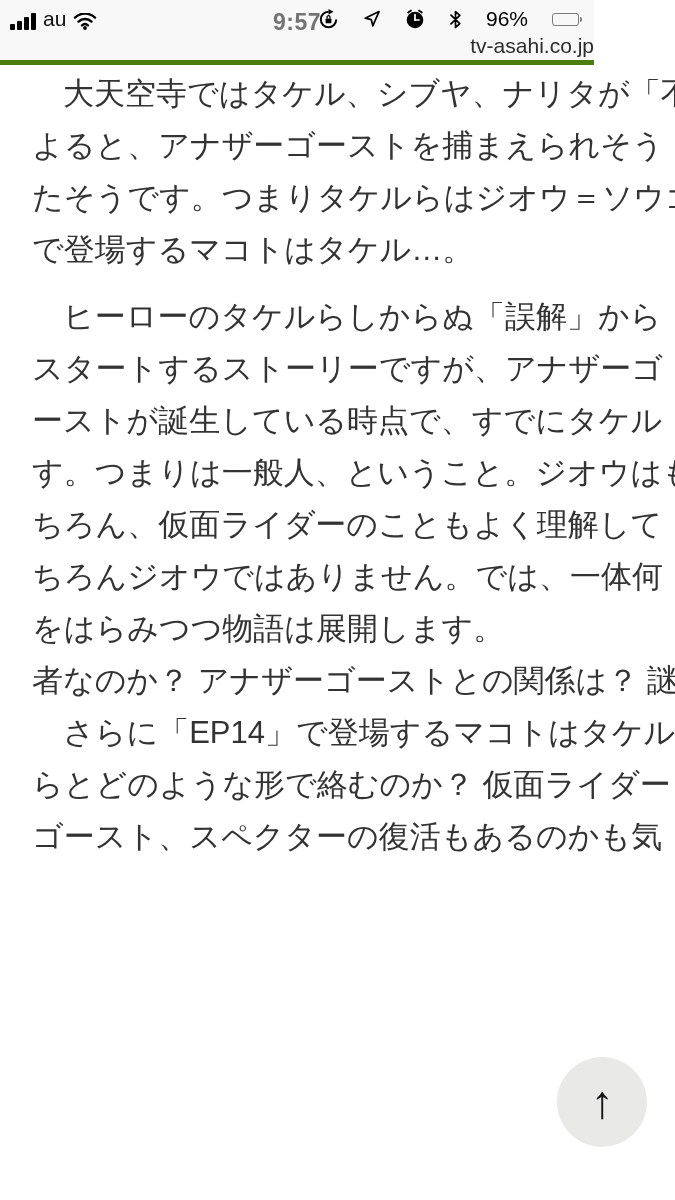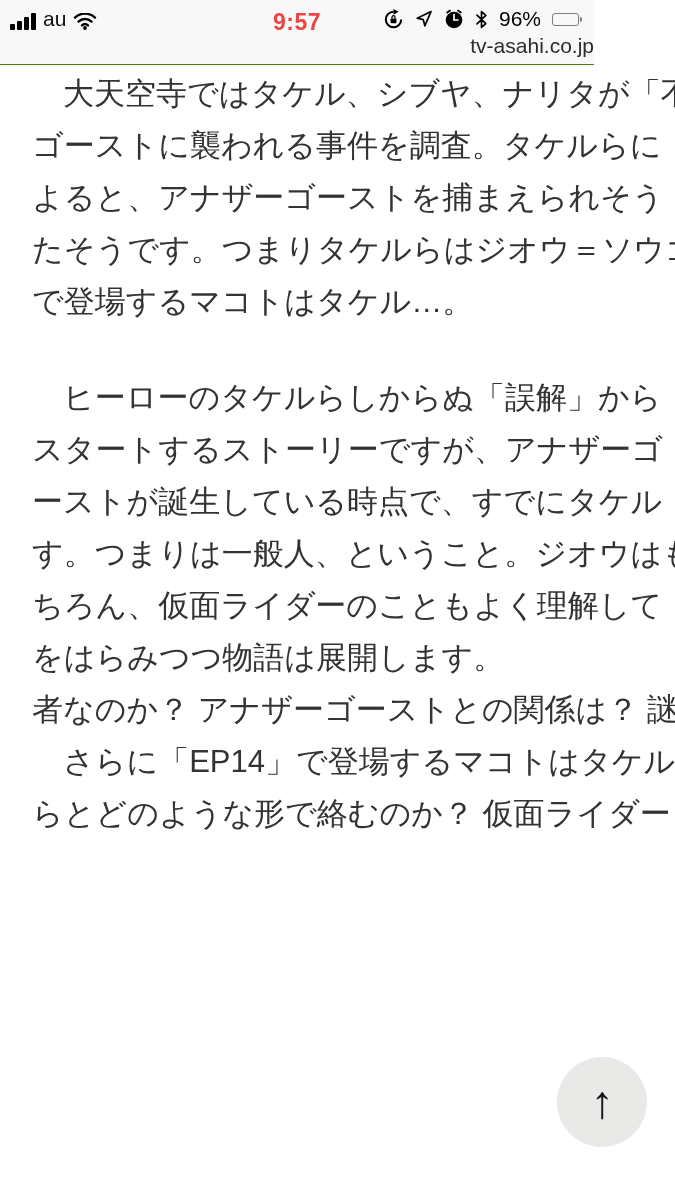--- a/index.html
+++ b/index.html
@@ -4,34 +4,34 @@
 <style>
   html,body{margin:0;padding:0;}
   body{
     width:675px;height:1200px;position:relative;overflow:hidden;
     background:#ffffff;
     font-family:"Liberation Sans","DejaVu Sans",sans-serif;
   }
   
   .chrome{
     position:absolute;top:0;left:0;width:594px;height:65px;
-    background:#f8f8f8;border-bottom:1px solid #4d7c0f;box-sizing:border-box;
+    background:#f8f8f8;border-bottom:5px solid #4d7c0f;box-sizing:border-box;
     z-index:5;
   }
   .status-row{
     position:relative;height:33px;padding:5px 12px 0 10px;
     display:flex;align-items:center;box-sizing:border-box;
   }
   .left-cluster{display:flex;align-items:flex-end;gap:7px;}
   .carrier{font-size:21px;color:#101010;line-height:22px;}
   .time{
     position:absolute;left:50%;top:9px;transform:translateX(-50%);
-    font-size:23px;font-weight:700;color:#ef4444;letter-spacing:.5px;
+    font-size:23px;font-weight:700;color:#737373;letter-spacing:.5px;
   }
-  .right-cluster{margin-left:auto;display:flex;align-items:center;gap:11px;}
+  .right-cluster{margin-left:auto;display:flex;align-items:center;gap:24px;}
   .battery-pct{font-size:21px;color:#000;}
   
   .sigbars{display:flex;align-items:flex-end;gap:2px;height:17px;}
   .sigbars i{display:block;width:5px;background:#000;border-radius:1px;}
   .sigbars i:nth-child(1){height:6px;}
   .sigbars i:nth-child(2){height:9px;}
   .sigbars i:nth-child(3){height:13px;}
   .sigbars i:nth-child(4){height:17px;}
   
   .battery{display:flex;align-items:center;}
@@ -51,21 +51,21 @@
   
   .content{
     position:absolute;top:66px;left:0;width:675px;
     padding:2px 30px 0 32px;box-sizing:border-box;
     color:#333333;font-size:31px;z-index:1;
   }
   .para .tline{
     height:52px;line-height:52px;white-space:nowrap;overflow:visible;
   }
   .para-1{margin-top:0;}
-  .para-2{margin-top:44px;}
+  .para-2{margin-top:15px;}
   .para-3{margin-top:0;}
   
   .scroll-top{
     position:absolute;left:557px;top:1057px;width:90px;height:90px;
     border-radius:50%;background:#e9e9e8;z-index:10;
     display:flex;align-items:center;justify-content:center;
     border:none;cursor:pointer;
   }
   .scroll-top .arrow{font-size:46px;font-weight:700;color:#161616;line-height:1;}
   svg{display:block;}
@@ -127,35 +127,36 @@
         <span class="tip"></span>
       </span>
     </div>
   </div>
   <div class="url-row">tv-asahi.co.jp</div>
 </div>
 
 <div class="content">
   <div class="para para-1">
       <div class="tline">　大天空寺ではタケル、シブヤ、ナリタが「不</div>
-      <div class="tline">ゴーストに襲われる事件を調査。タケルらに</div>
       <div class="tline">よると、アナザーゴーストを捕まえられそう</div>
       <div class="tline">たそうです。つまりタケルらはジオウ＝ソウゴ</div>
       <div class="tline">で登場するマコトはタケル…。</div>
     </div>
   <div class="para para-2">
       <div class="tline">　ヒーローのタケルらしからぬ「誤解」から</div>
       <div class="tline">スタートするストーリーですが、アナザーゴ</div>
       <div class="tline">ーストが誕生している時点で、すでにタケル</div>
       <div class="tline">す。つまりは一般人、ということ。ジオウはも</div>
       <div class="tline">ちろん、仮面ライダーのこともよく理解して</div>
+      <div class="tline">ちろんジオウではありません。では、一体何</div>
       <div class="tline">をはらみつつ物語は展開します。</div>
       <div class="tline">者なのか？ アナザーゴーストとの関係は？ 謎</div>
     </div>
   <div class="para para-3">
       <div class="tline">　さらに「EP14」で登場するマコトはタケル</div>
       <div class="tline">らとどのような形で絡むのか？ 仮面ライダー</div>
+      <div class="tline">ゴースト、スペクターの復活もあるのかも気</div>
     </div>
 </div>
 
 <button class="scroll-top">
   <span class="arrow">↑</span>
 </button>
 
 </body></html>

